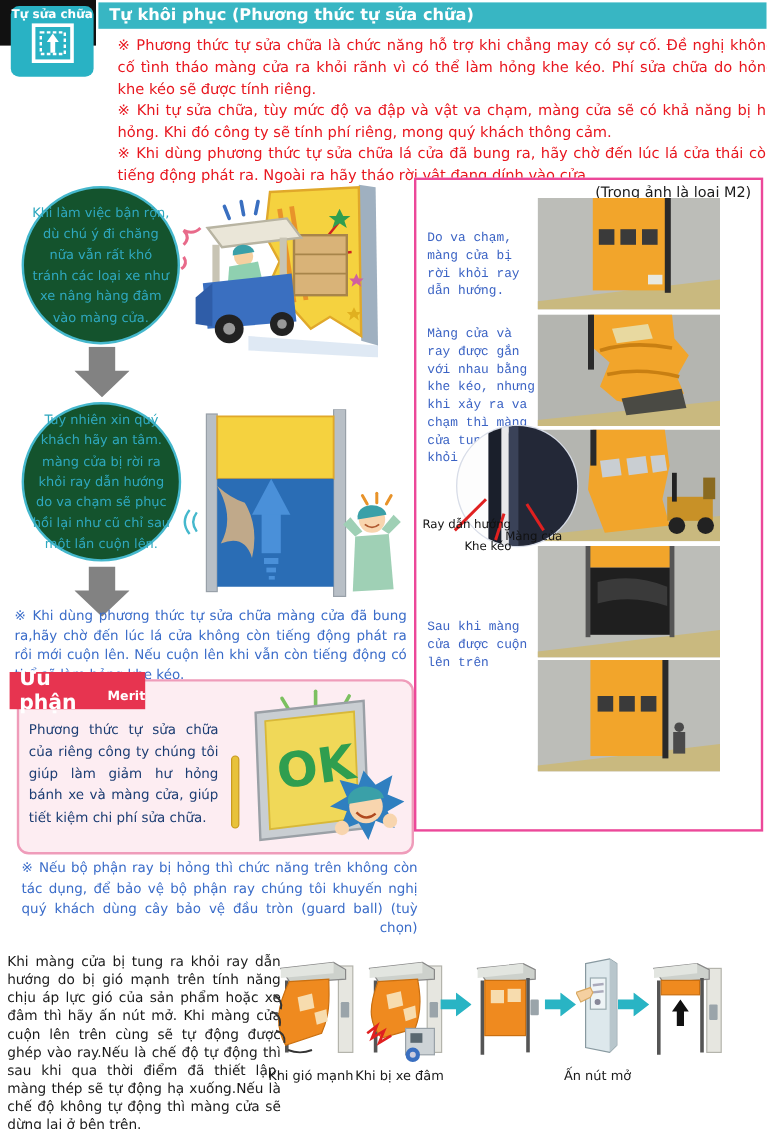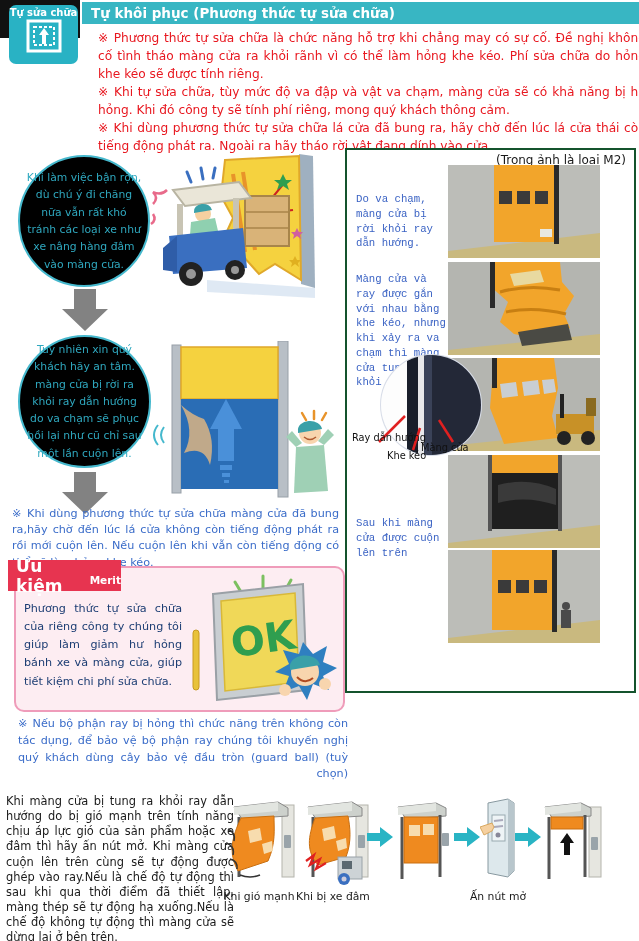--- a/index.html
+++ b/index.html
@@ -13,21 +13,21 @@
          display:flex;flex-direction:column;align-items:center;}
   .badge-label{color:#fff;font-size:10px;font-weight:bold;margin-top:2px;white-space:nowrap;}
   .title-bar{left:82px;top:2px;width:557px;height:22px;background:#38b6c3;color:#fff;
              font-size:13.5px;font-weight:bold;line-height:22px;padding-left:9px;box-sizing:border-box;}
 
   
   .intro{left:98px;top:29px;width:548px;color:#e8171f;font-size:12.2px;line-height:18px;text-align:justify;}
   .intro p{margin:0;}
 
   
-  .bubble{border:2px solid #45b8cd;border-radius:50%;background:#000000;display:flex;align-items:center;
+  .bubble{border:2px solid #45b8cd;border-radius:50%;background:#14532d;display:flex;align-items:center;
           justify-content:center;text-align:center;color:#2fa8bf;font-size:10.8px;line-height:1.6;
           padding:6px;box-sizing:border-box;}
   .bubble1{left:18px;top:155px;width:132px;height:132px;}
   .bubble2{left:18px;top:335px;width:133px;height:133px;}
   .illus1{left:147px;top:152px;}
   .illus2{left:152px;top:341px;}
   .darr1{left:62px;top:289px;}
   .darr2{left:62px;top:472px;}
   .story-note{left:12px;top:506px;width:327px;color:#3a6cc9;font-size:11.2px;line-height:1.45;text-align:justify;}
 
@@ -37,21 +37,21 @@
   .merit-label{font-size:17px;font-weight:bold;}
   .merit-label-en{font-size:10.5px;font-weight:bold;margin-left:4px;margin-top:8px;}
   .pink-box{left:14px;top:566px;width:331px;height:146px;background:#fdedf2;border:2px solid #ef9cba;
             border-radius:10px;box-sizing:border-box;}
   .merit-text{left:24px;top:600px;width:158px;color:#1c3d73;font-size:11.2px;line-height:1.62;text-align:justify;}
   .merit-illus{left:185px;top:572px;}
   .merit-note{left:18px;top:716px;width:330px;color:#3a6cc9;font-size:11.2px;line-height:1.5;
               text-align:justify;text-align-last:right;}
 
   
-  .right-box{left:345px;top:148px;width:291px;height:545px;border:2px solid #14532d;background:#fff;box-sizing:border-box;}
+  .right-box{left:345px;top:148px;width:291px;height:545px;border:2px solid #ec4899;background:#fff;box-sizing:border-box;}
   .model-note{right:8px;top:3px;color:#1a1a1a;font-size:12px;}
   .photo{left:101px;width:152px;height:93px;}
   .p1{top:15px}.p2{top:112px}.p3{top:208px}.p4{top:305px}.p5{top:400px}
   .pcap{left:9px;width:92px;color:#3b63c4;font-size:10.7px;line-height:1.38;font-family:Liberation Mono, monospace;}
   .c1{top:42px}.c2{top:122px}.c4{top:366px}.c5{top:468px}
   .inset{left:2px;top:200px;z-index:6;}
   .inset-label{color:#111;font-size:9.8px;z-index:7;white-space:nowrap;}
   .lab-rail{left:5px;top:282px;}
   .lab-slot{left:40px;top:300px;}
   .lab-sheet{left:74px;top:292px;}
@@ -168,21 +168,21 @@
   </svg>
 
   <svg class="abs darr2" width="46" height="42" viewBox="0 0 46 42">
     <polygon points="12,0 34,0 34,20 46,20 23,42 0,20 12,20" fill="#828282"></polygon>
   </svg>
 
   <div class="abs story-note">※ Khi dùng phương thức tự sửa chữa màng cửa đã bung ra,hãy chờ đến lúc lá cửa không còn tiếng động phát ra rồi mới cuộn lên. Nếu cuộn lên khi vẫn còn tiếng động có thể sẽ làm hỏng khe kéo.</div>
 
   <div class="abs pink-box"></div>
   <div class="abs merit-banner">
-    <span class="merit-label">Ưu kiệm</span>
+    <span class="merit-label">Ưu phận</span>
     <span class="merit-label-en">Merit</span>
   </div>
   <div class="abs merit-text">Phương thức tự sửa chữa của riêng công ty chúng tôi giúp làm giảm hư hỏng bánh xe và màng cửa, giúp tiết kiệm chi phí sửa chữa.</div>
   <svg class="abs merit-illus" width="152" height="136" viewBox="0 0 152 136">
     <g stroke="#7cc060" stroke-width="3" stroke-linecap="round">
       <line x1="50" y1="10" x2="56" y2="20"></line>
         <line x1="78" y1="4" x2="78" y2="16"></line>
         <line x1="106" y1="8" x2="100" y2="19"></line>
     </g>
     <rect x="8" y="58" width="6" height="60" rx="3" fill="#e8c23a" stroke="#c89a20"></rect>

